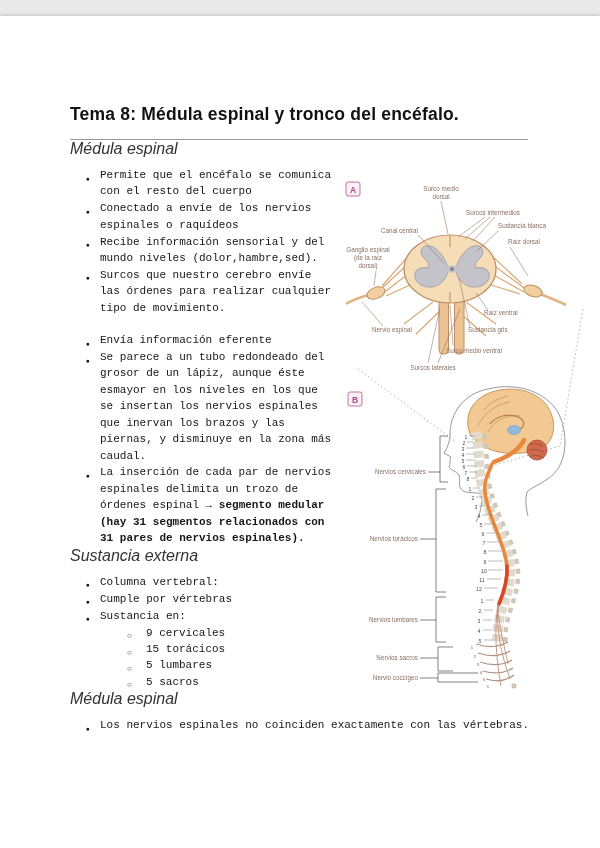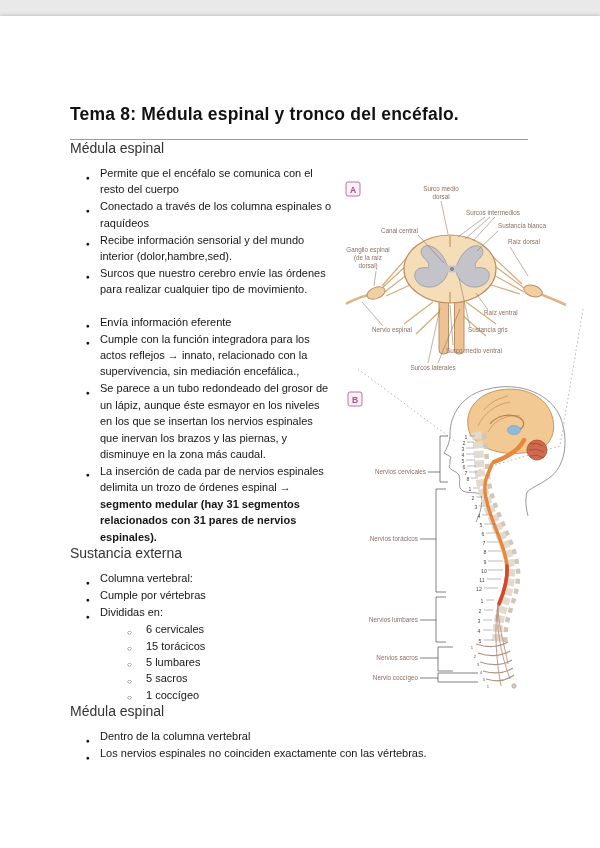--- a/index.html
+++ b/index.html
@@ -4,25 +4,25 @@
 <style>
   html,body{margin:0;padding:0;background:#e9e9e9;}
   .page{
     position:relative;width:600px;height:848px;margin:16px auto;background:#ffffff;
     font-family:"Liberation Sans",sans-serif;color:#161616;overflow:hidden;
     box-shadow:0 0 4px rgba(0,0,0,.25);
   }
   .content{position:absolute;left:70px;top:88px;width:470px;}
   h1.title{font-size:17.5px;font-weight:bold;color:#111;margin:0;letter-spacing:.2px;}
   .rule{border:none;border-top:1.4px solid #9b9b9b;width:458px;margin:14px 0 0 0;}
-  h2.h{font-size:14px;font-weight:400;color:#333;margin:0;}
+  h2.h{font-size:16px;font-weight:400;color:#333;margin:0;font-style:italic;}
   .h-m1{margin-top:21px;}
   .h-estructura{margin-top:13px;}
   .h-m2{margin-top:25px;}
-  ul{list-style:none;margin:0;padding:0;}
+  ul{list-style:none;margin:0;padding:0;font-family:Liberation Mono, monospace;}
   ul.b{margin-top:9px;width:262px;}
   ul.b2{margin-top:16px;width:262px;}
   ul.wide{width:460px;}
   ul.b li, ul.b2 li, ul.wide li{
     position:relative;padding-left:30px;font-size:11px;line-height:16.4px;margin:0 0 .5px 0;
   }
   ul.b li::before, ul.b2 li::before, ul.wide li::before{
     content:"●";position:absolute;left:16px;top:4.5px;font-size:6.5px;color:#111;
   }
   ul.sub{margin-top:0;width:300px;}
@@ -56,48 +56,45 @@
 
 <div class="page">
   <div class="content">
 
     <h1 class="title">Tema 8: Médula espinal y tronco del encéfalo.</h1>
     <hr class="rule">
 
     <h2 class="h h-m1">Médula espinal</h2>
     <ul class="b">
       <li><span>Permite que el encéfalo se comunica con el resto del cuerpo</span></li>
-      <li><span>Conectado a través de los columna espinales o raquídeos</span></li>
-      <li><span>Recibe información sensorial y del mundo interior (dolor,hambre,sed).</span></li>
+      <li><span>Conectado a envíe de los nervios espinales o raquídeos</span></li>
+      <li><span>Recibe información sensorial y del mundo niveles (dolor,hambre,sed).</span></li>
       <li><span>Surcos que nuestro cerebro envíe las órdenes para realizar cualquier tipo de movimiento.</span></li>
     </ul>
     <ul class="b2">
       <li><span>Envía información eferente</span></li>
-      <li><span>Cumple con la función integradora para los actos reflejos → innato, relacionado con la supervivencia, sin mediación encefálica.,</span></li>
       <li><span>Se parece a un tubo redondeado del grosor de un lápiz, aunque éste esmayor en los niveles en los que se insertan los nervios espinales que inervan los brazos y las piernas, y disminuye en la zona más caudal.</span></li>
       <li><span>La inserción de cada par de nervios espinales delimita un trozo de órdenes espinal → </span><span class="bold">segmento medular (hay 31 segmentos relacionados con 31 pares de nervios espinales).</span></li>
     </ul>
 
     <h2 class="h h-estructura">Sustancia externa</h2>
     <ul class="b">
       <li><span>Columna vertebral:</span></li>
       <li><span>Cumple por vértebras</span></li>
-      <li><span>Divididas en:</span></li>
+      <li><span>Sustancia en:</span></li>
     </ul>
     <ul class="sub">
-      <li><span>6 cervicales</span></li>
+      <li><span>9 cervicales</span></li>
       <li><span>15 torácicos</span></li>
       <li><span>5 lumbares</span></li>
       <li><span>5 sacros</span></li>
-      <li><span>1 coccígeo</span></li>
     </ul>
 
     <h2 class="h h-m2">Médula espinal</h2>
     <ul class="b wide">
-      <li><span>Dentro de la columna vertebral</span></li>
       <li><span>Los nervios espinales no coinciden exactamente con las vértebras.</span></li>
     </ul>
   </div>
 
   <div class="figure">
     <svg width="262" height="540" viewBox="0 0 262 540">
 
       <g>
         <rect x="8" y="8" width="14" height="14" rx="2" fill="#fbf0f6" stroke="#c573a3" stroke-width="1"></rect>
         <text class="panel-letter" x="15" y="18.6" text-anchor="middle">A</text>

